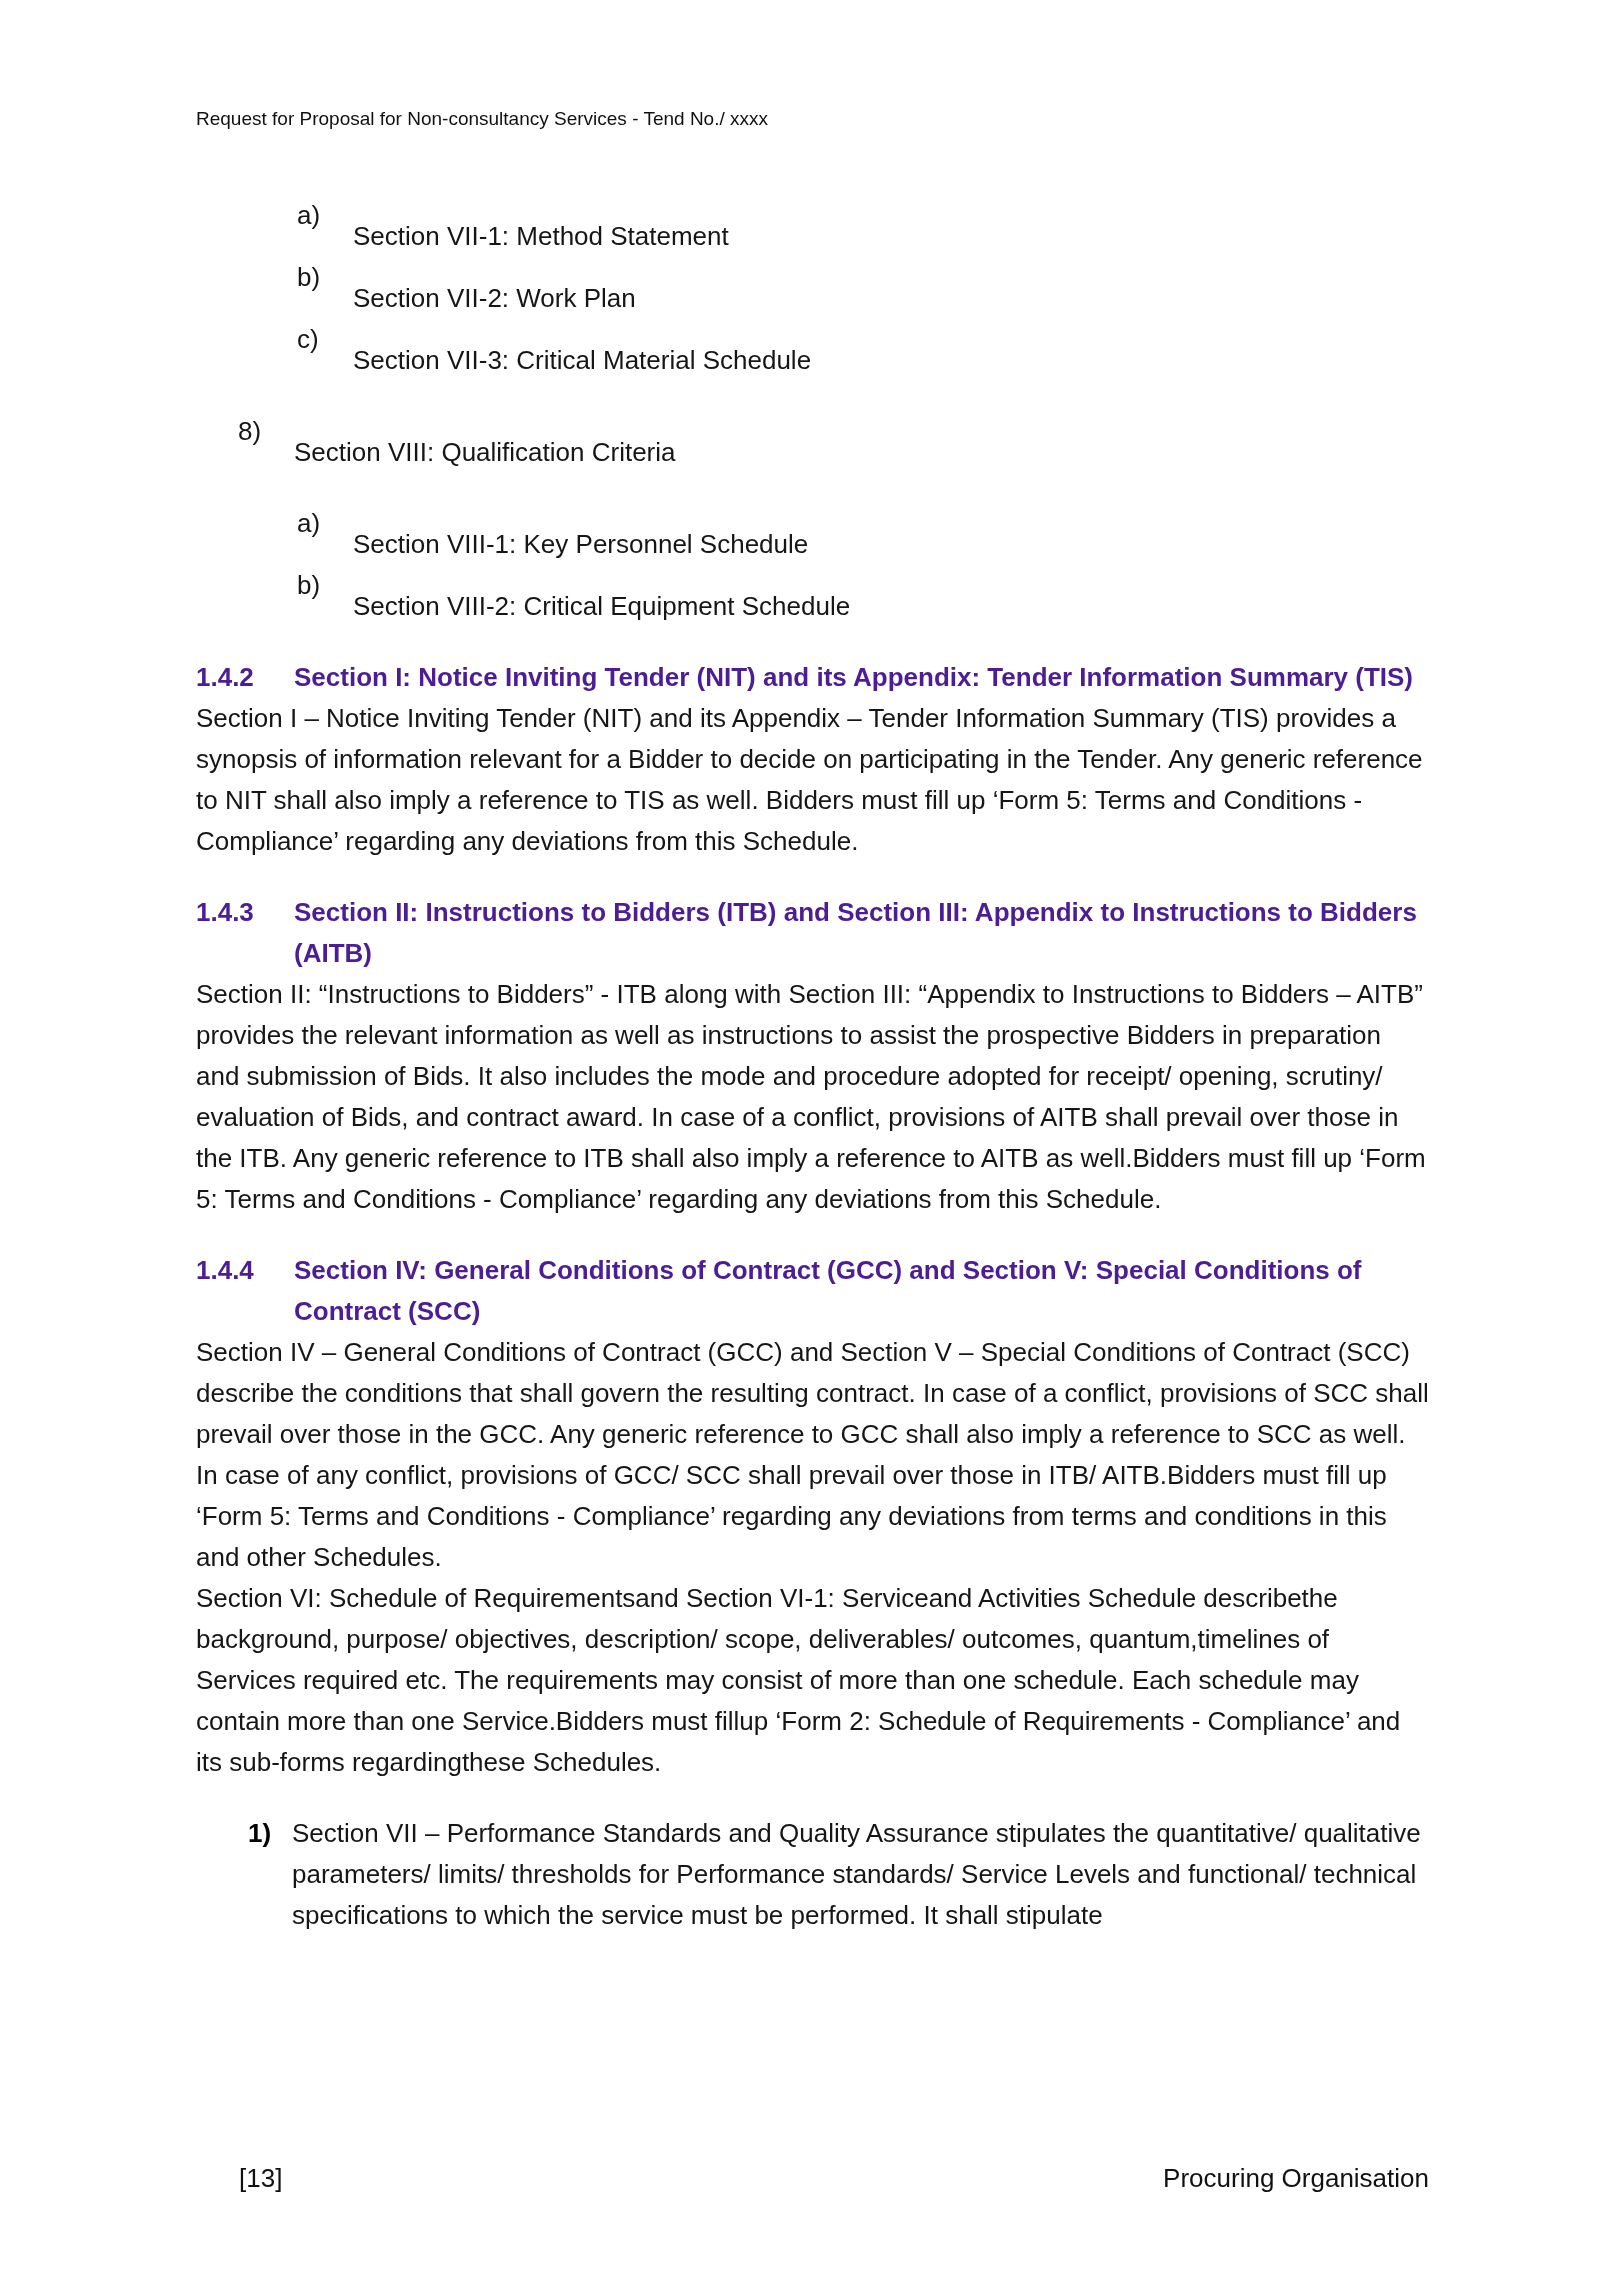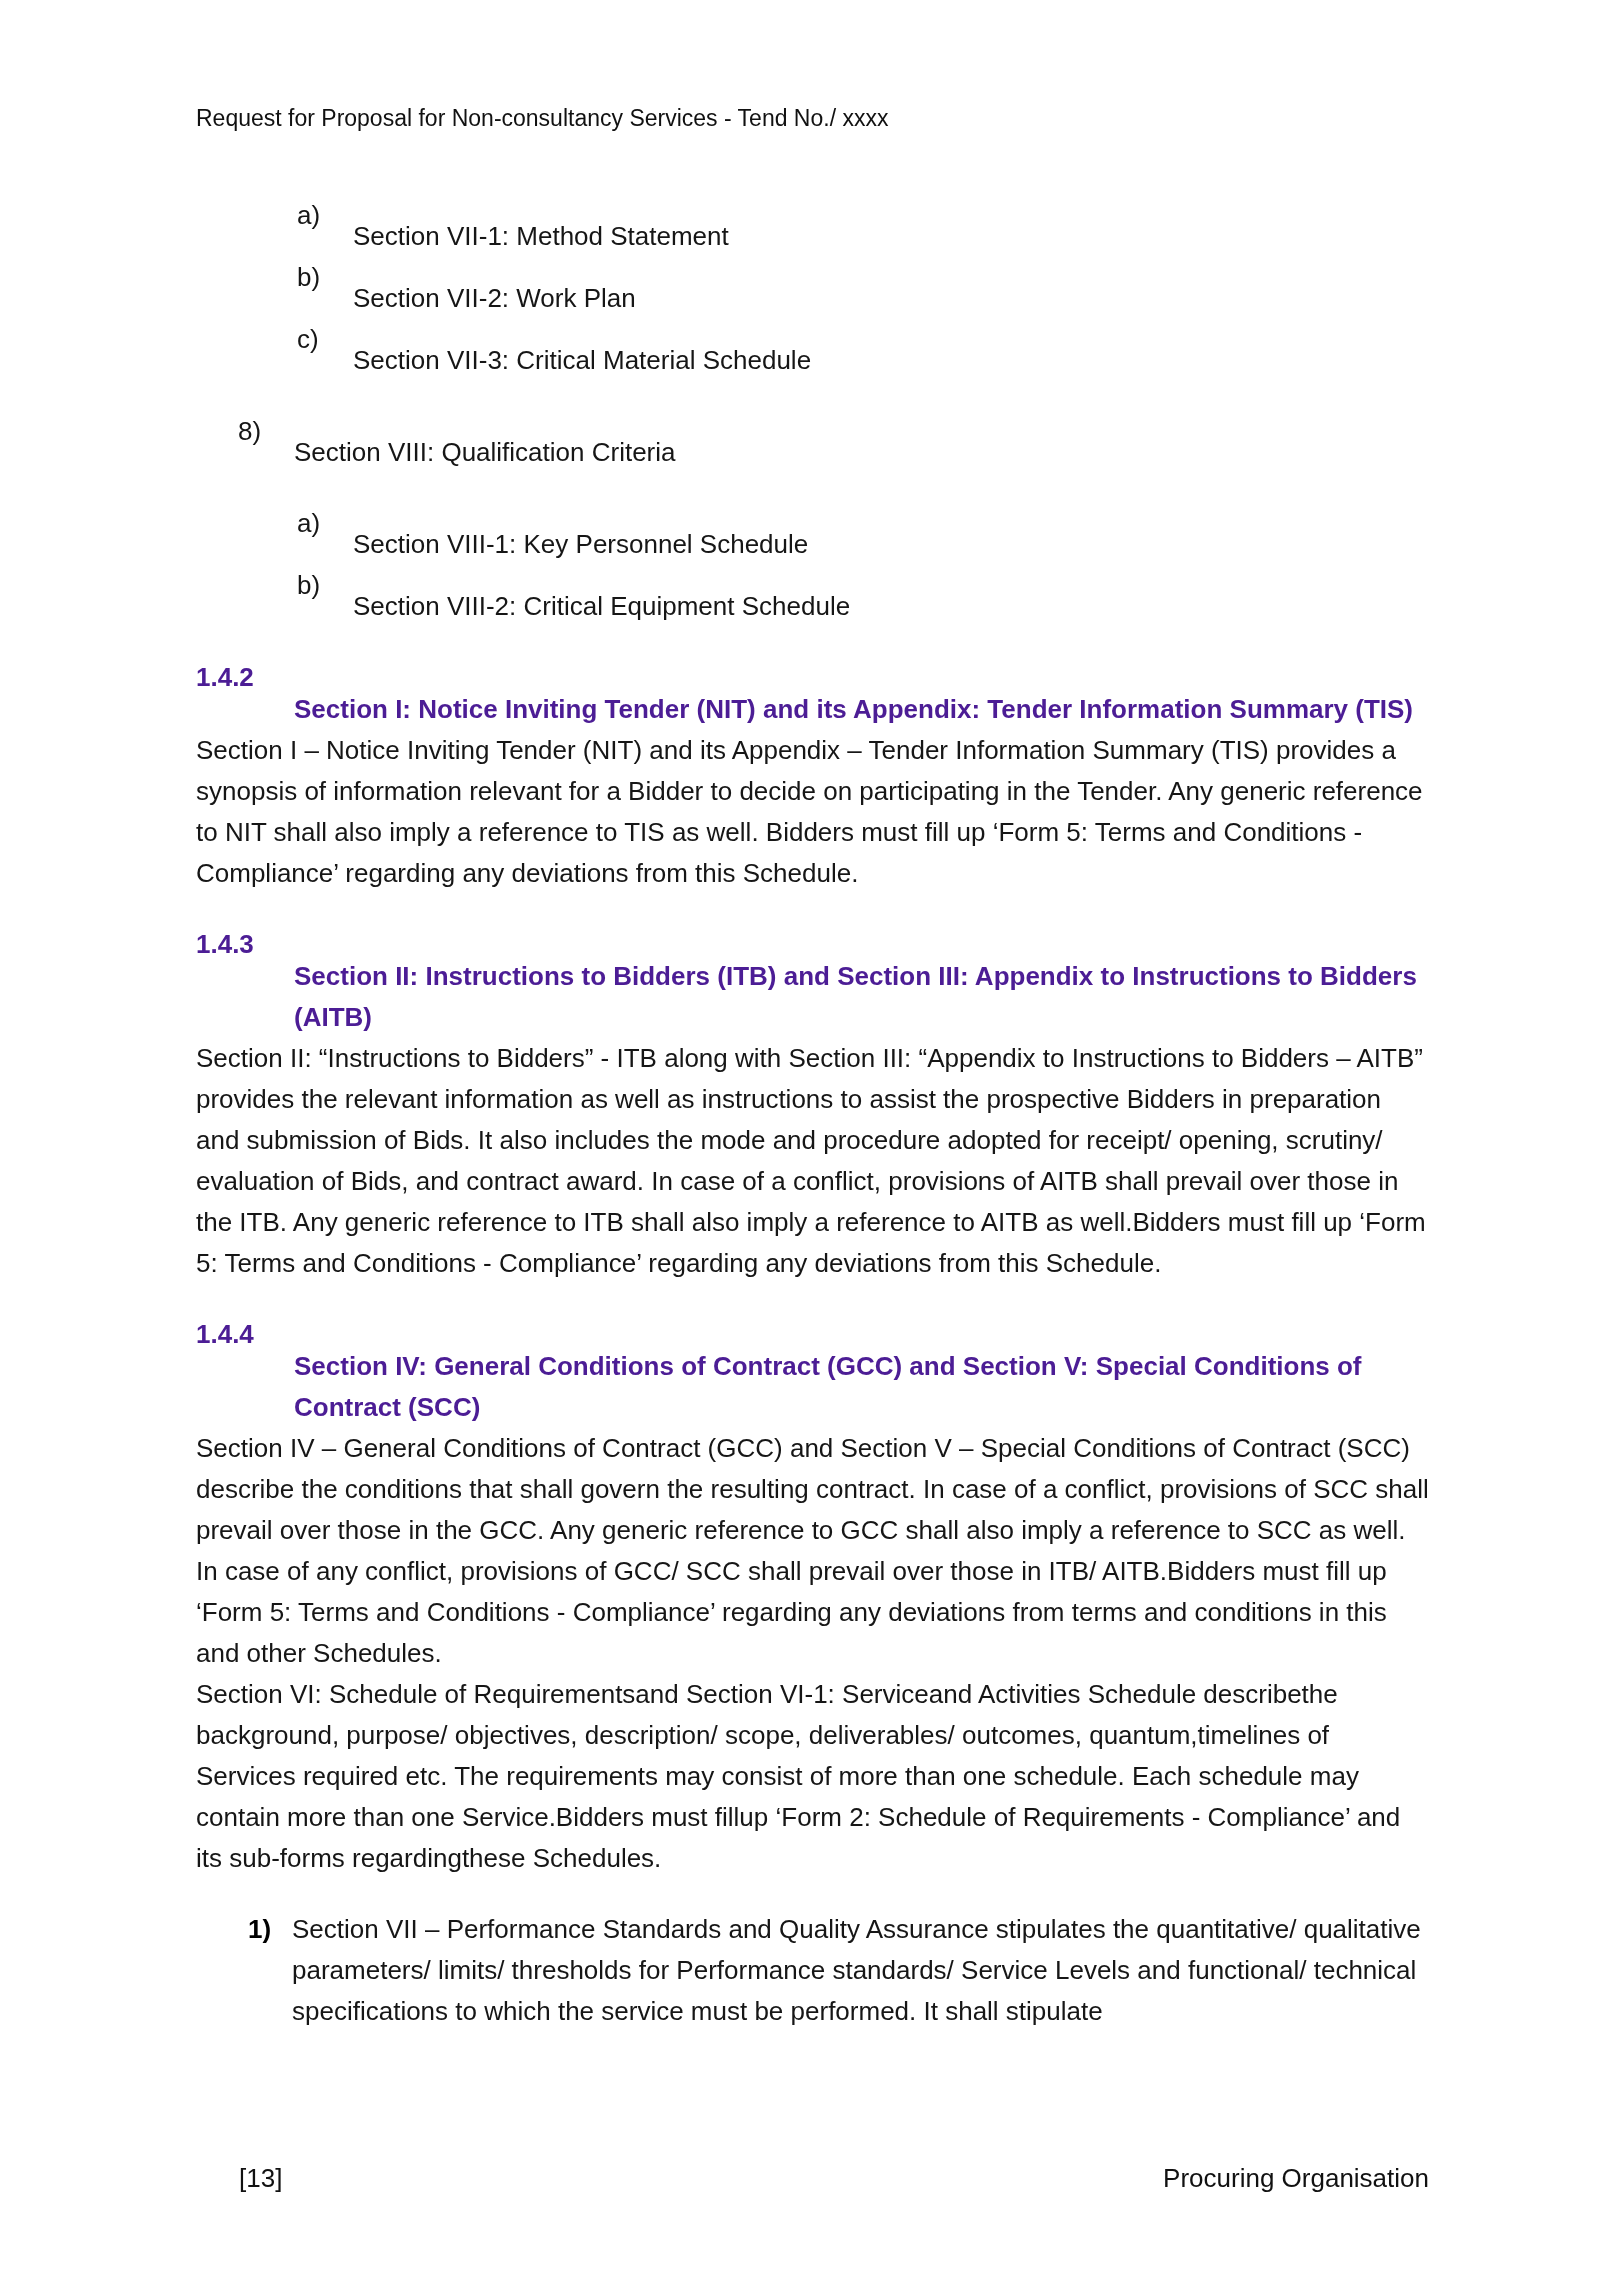--- a/index.html
+++ b/index.html
@@ -13,35 +13,35 @@
     line-height:41px;
     color:#161616;
     overflow:hidden;
   }
   .content {
     position:absolute;
     left:196px; top:98px;
     width:1233px;
   }
   .header-line {
-    font-size:23px;
+    font-size:19px;
     color:#111111;
   }
   
   .list-l2 { margin-left:101px; }
   .list-l1 { margin-left:42px; }
   .li { display:flex; }
   .li .marker { flex:0 0 56px; }
   .li .li-text { flex:1 1 auto;margin-top:21px; }
   .gap-header { margin-top:56px; }
   .block { margin-top:30px; }
   
   .heading { display:flex; font-weight:bold; color:#4c1d95; }
   .heading .h-num { flex:0 0 98px; }
-  .heading .h-text { flex:1 1 auto;margin-top:32px; }
+  .heading .h-text { flex:1 1 auto; }
   .para { margin:0; }
   
   .num-item { display:flex; margin-left:52px; }
   .num-item .marker { flex:0 0 44px; font-weight:bold; color:#000000; }
   .num-item .li-text { flex:1 1 auto; }
   .footer {
     position:absolute;
     left:196px; right:194px; top:2158px;
     display:flex;
     justify-content:space-between;

